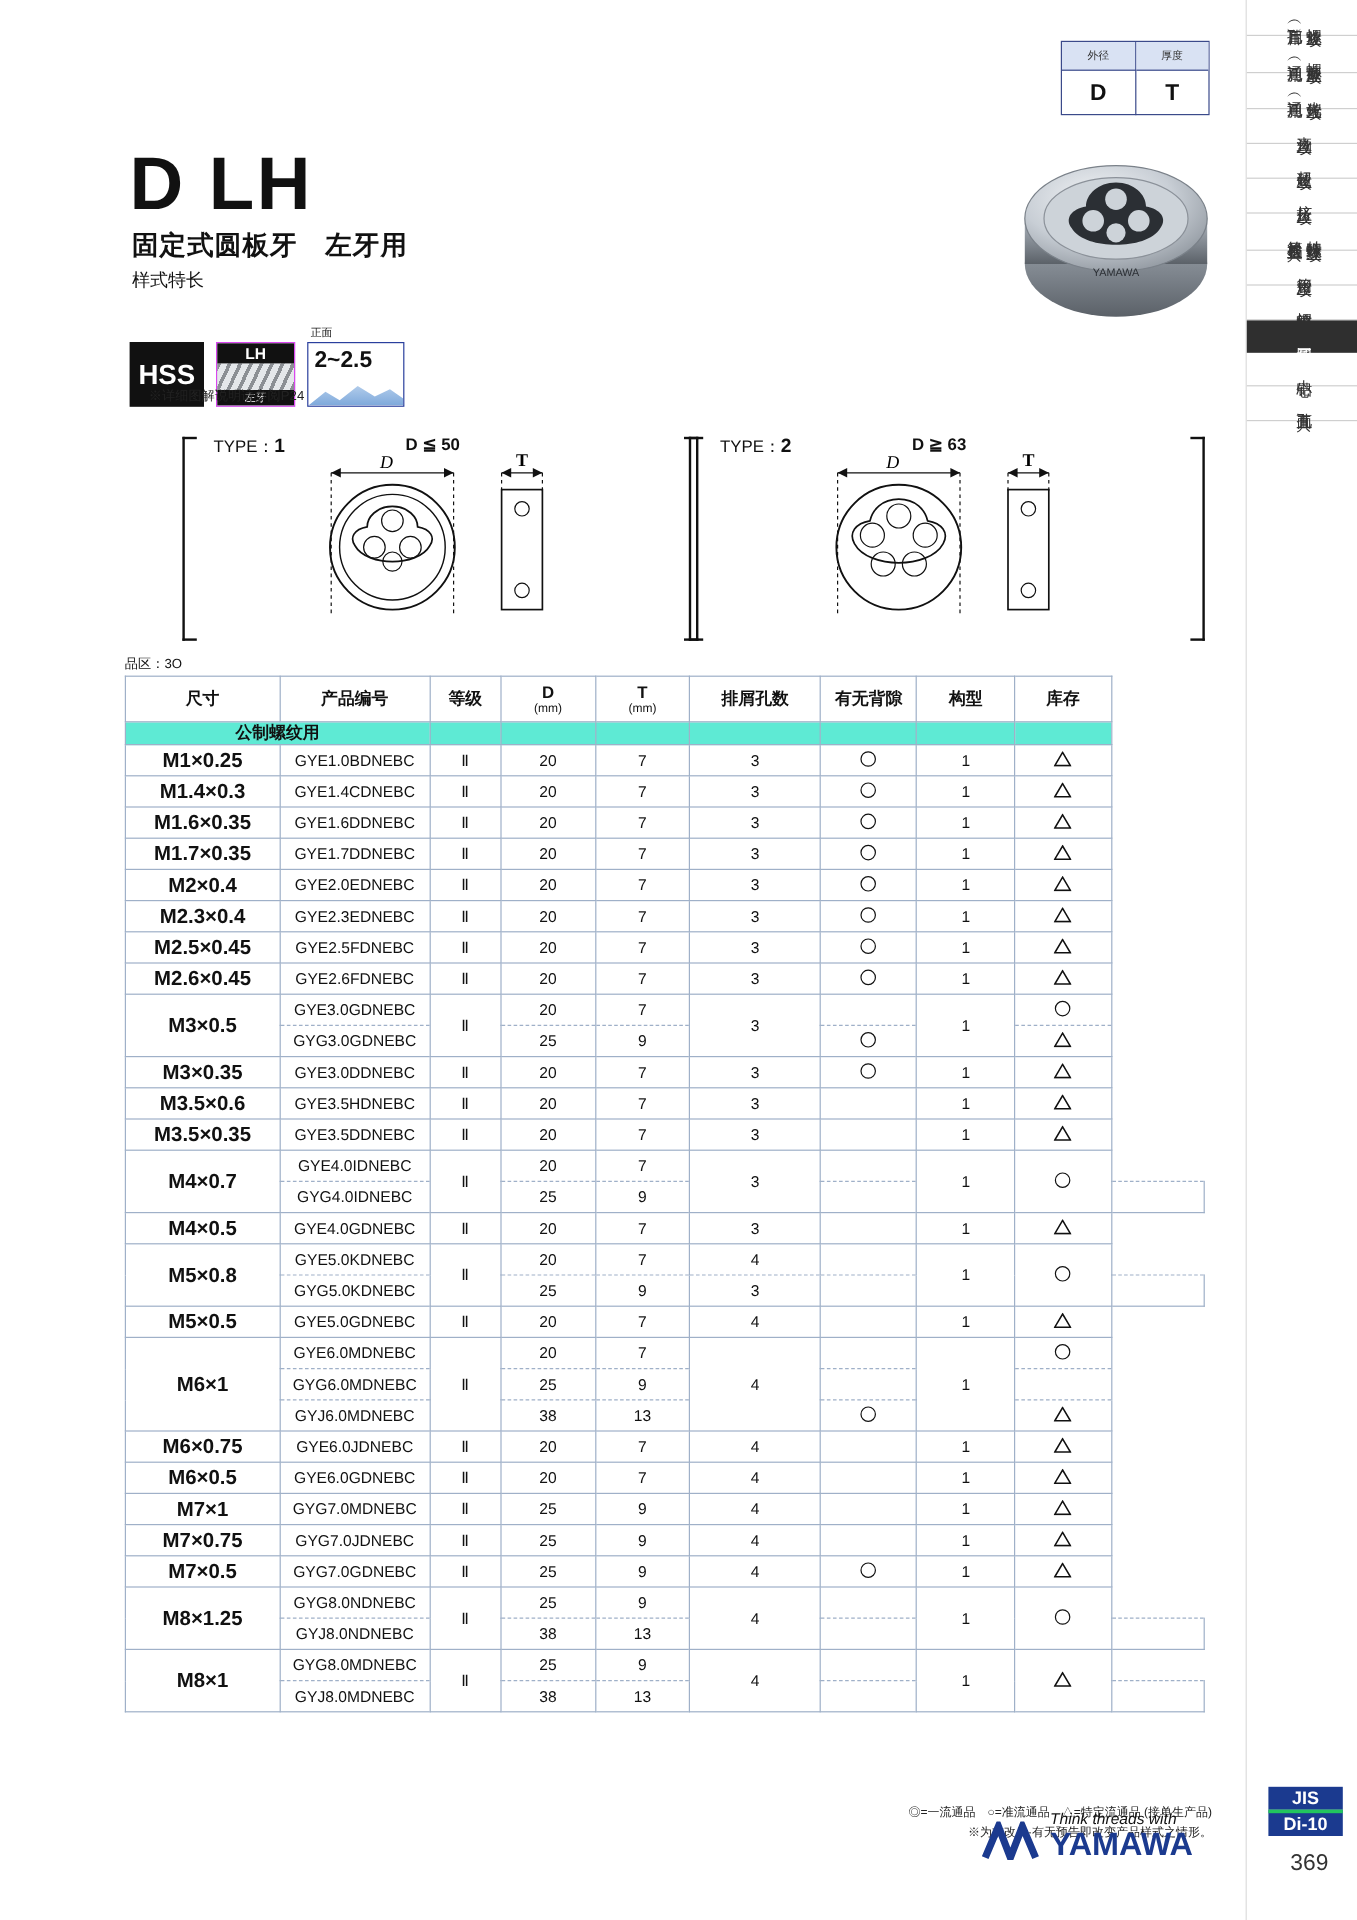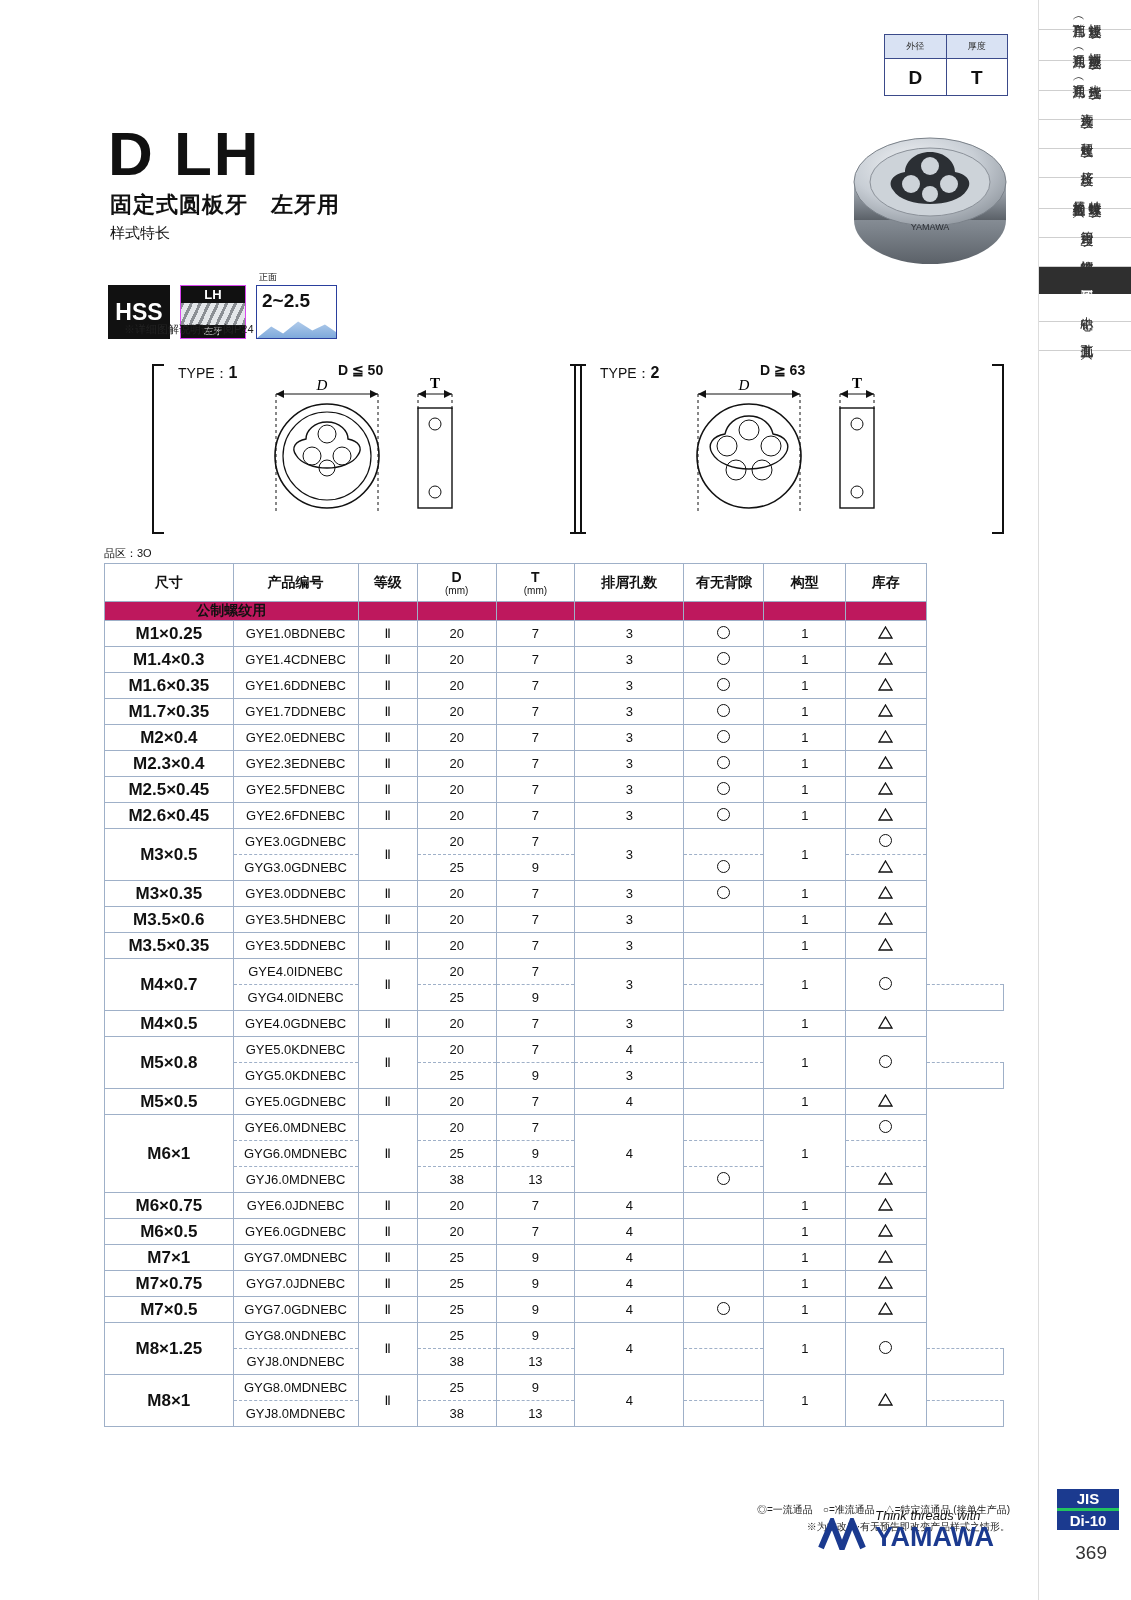--- a/index.html
+++ b/index.html
@@ -92,21 +92,21 @@
     border-collapse:collapse; font-size:13px;
   }
   table.spec th, table.spec td{
     border:1px solid #9fb0c8; text-align:center; padding:0;
   }
   table.spec thead th{
     background:#ffffff; height:38px; font-weight:bold; font-size:14px; color:#111;
   }
   table.spec thead th small{ font-size:10px; font-weight:normal; display:block; }
   .grp-head td{
-    background:#be185d; height:15px; text-align:left; padding-left:28px; font-weight:bold; font-size:14px;font-family:Liberation Mono, monospace;
+    background:#5eead4; height:15px; text-align:left; padding-left:28px; font-weight:bold; font-size:14px;font-family:Liberation Mono, monospace;
   }
   td.size{ font-weight:bold; font-size:17px; width:140px; }
   td.code{ width:130px; font-size:13px; }
   td.cls{ width:70px; }
   td.d, td.t{ width:92px; }
   td.holes{ width:132px; }
   td.back{ width:96px; }
   td.form{ width:98px; }
   td.stock{ width:96px; }
   tr.r{ height:26px; }

